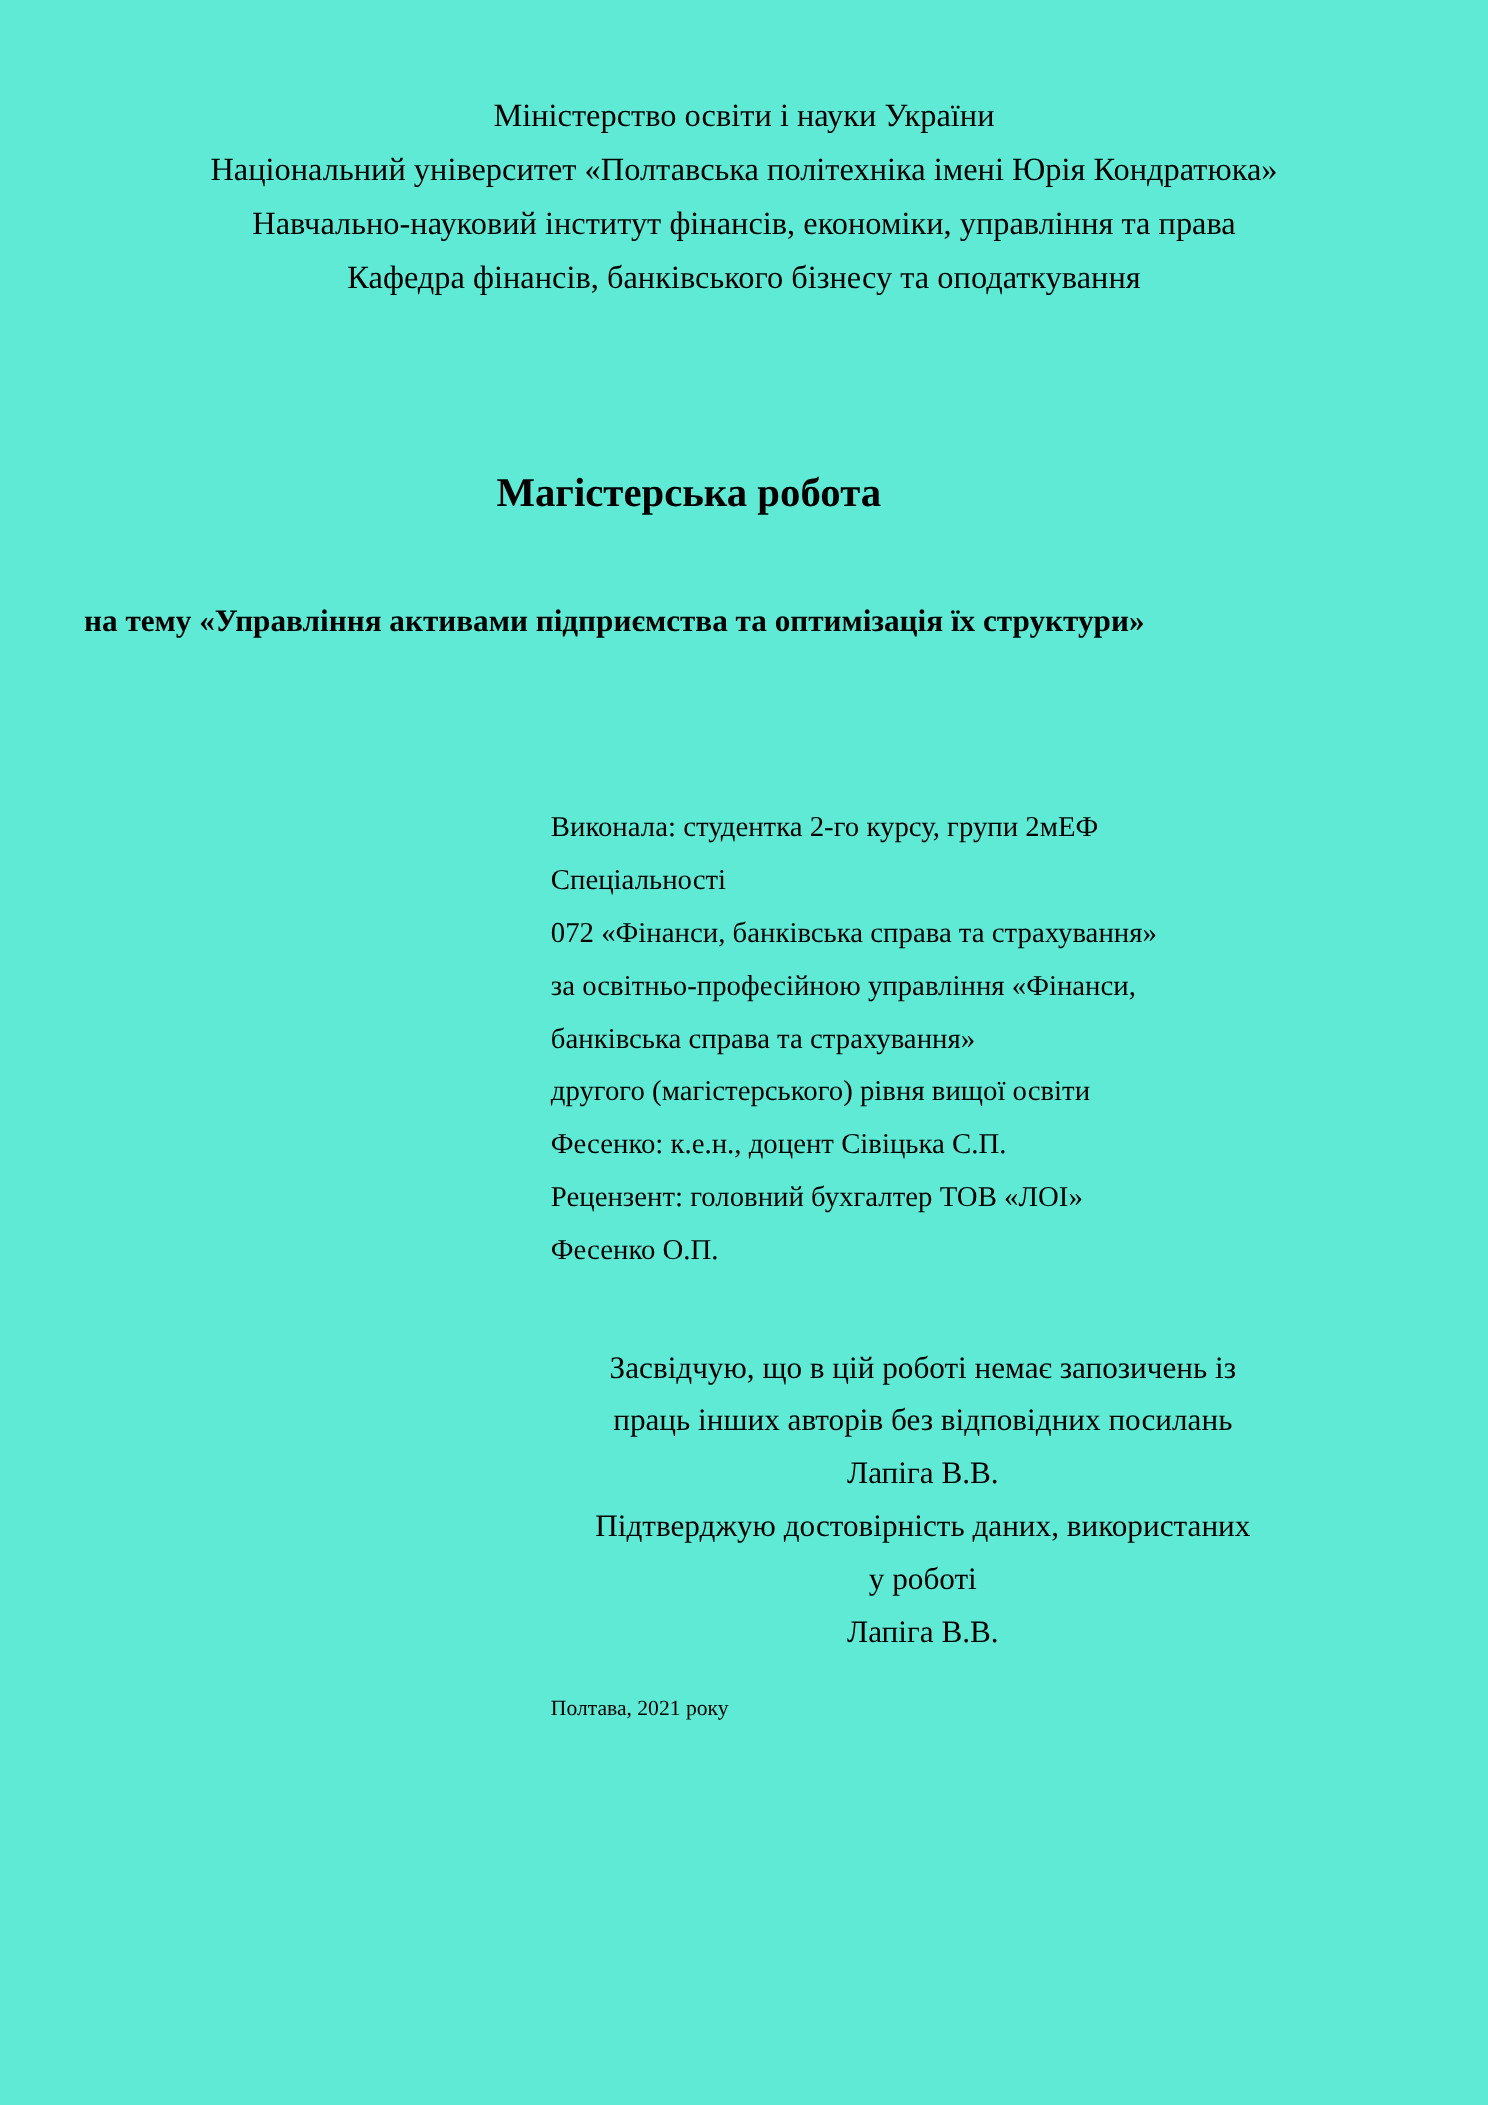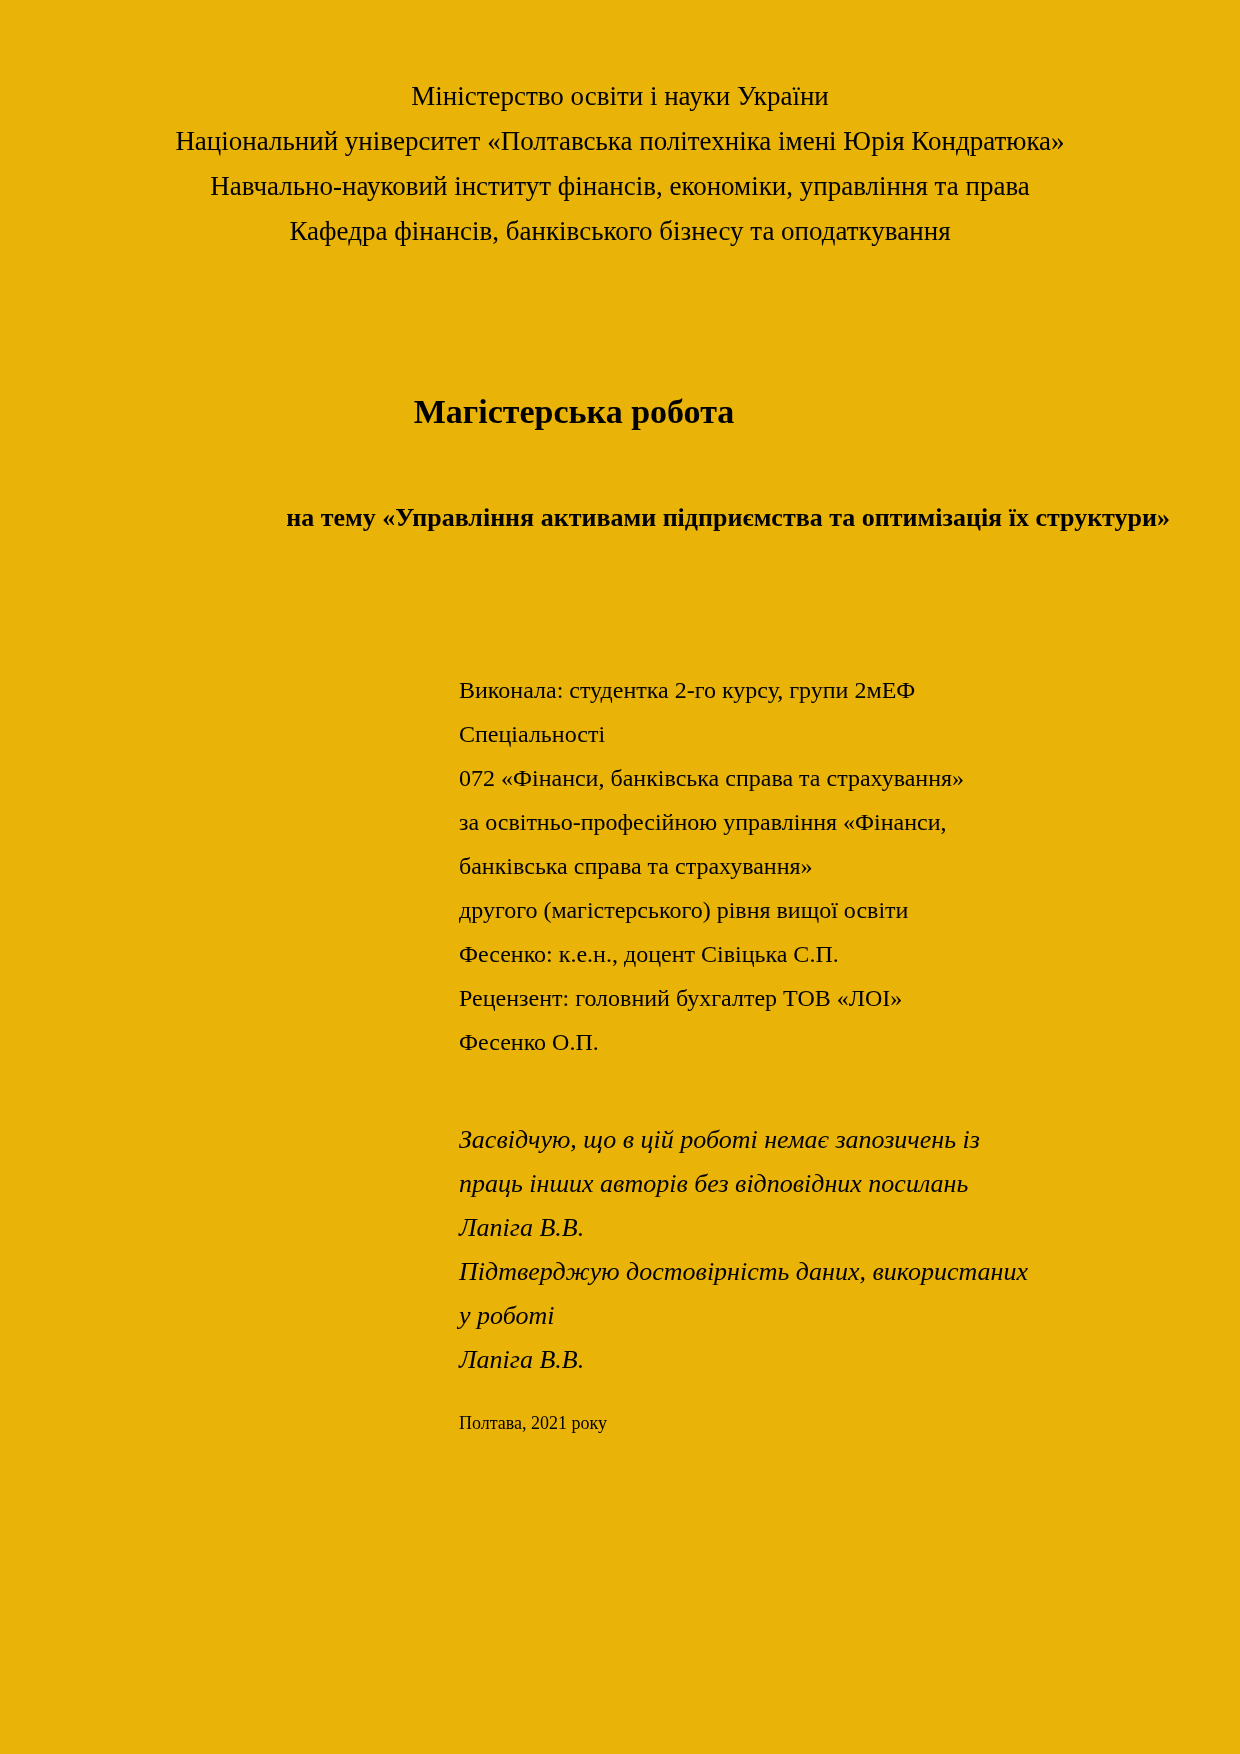--- a/index.html
+++ b/index.html
@@ -6,21 +6,21 @@
   html, body {
     margin: 0;
     padding: 0;
     background: #ffffff;
   }
   .page {
     position: relative;
     width: 1240px;
     height: 1754px;
     margin: 0 auto;
-    background: #eab308;
+    background: #5eead4;
     color: #000000;
     font-family: "Liberation Serif", "DejaVu Serif", serif;
     box-sizing: border-box;
     overflow: hidden;
   }
 
   
   .institution-block {
     position: absolute;
     top: 74px;
@@ -44,21 +44,21 @@
     font-size: 34px;
     font-weight: bold;
     line-height: 44px;
   }
 
   .thesis-subject {
     position: absolute;
     top: 498px;
     left: 70px;
     width: 1100px;
-    text-align: right;
+    text-align: left;
     font-size: 26px;
     font-weight: bold;
     line-height: 40px;
     white-space: nowrap;
   }
 
   
   .author-block {
     position: absolute;
     top: 668px;
@@ -71,22 +71,21 @@
     line-height: 44px;
     white-space: nowrap;
   }
 
   
   .declaration-block {
     position: absolute;
     top: 1118px;
     left: 459px;
     width: 620px;
-    text-align: left;
-    font-style: italic;
+    text-align: center;
   }
   .declaration-line {
     font-size: 26px;
     line-height: 44px;
     white-space: nowrap;
   }
 
   
   .footer-place {
     position: absolute;

